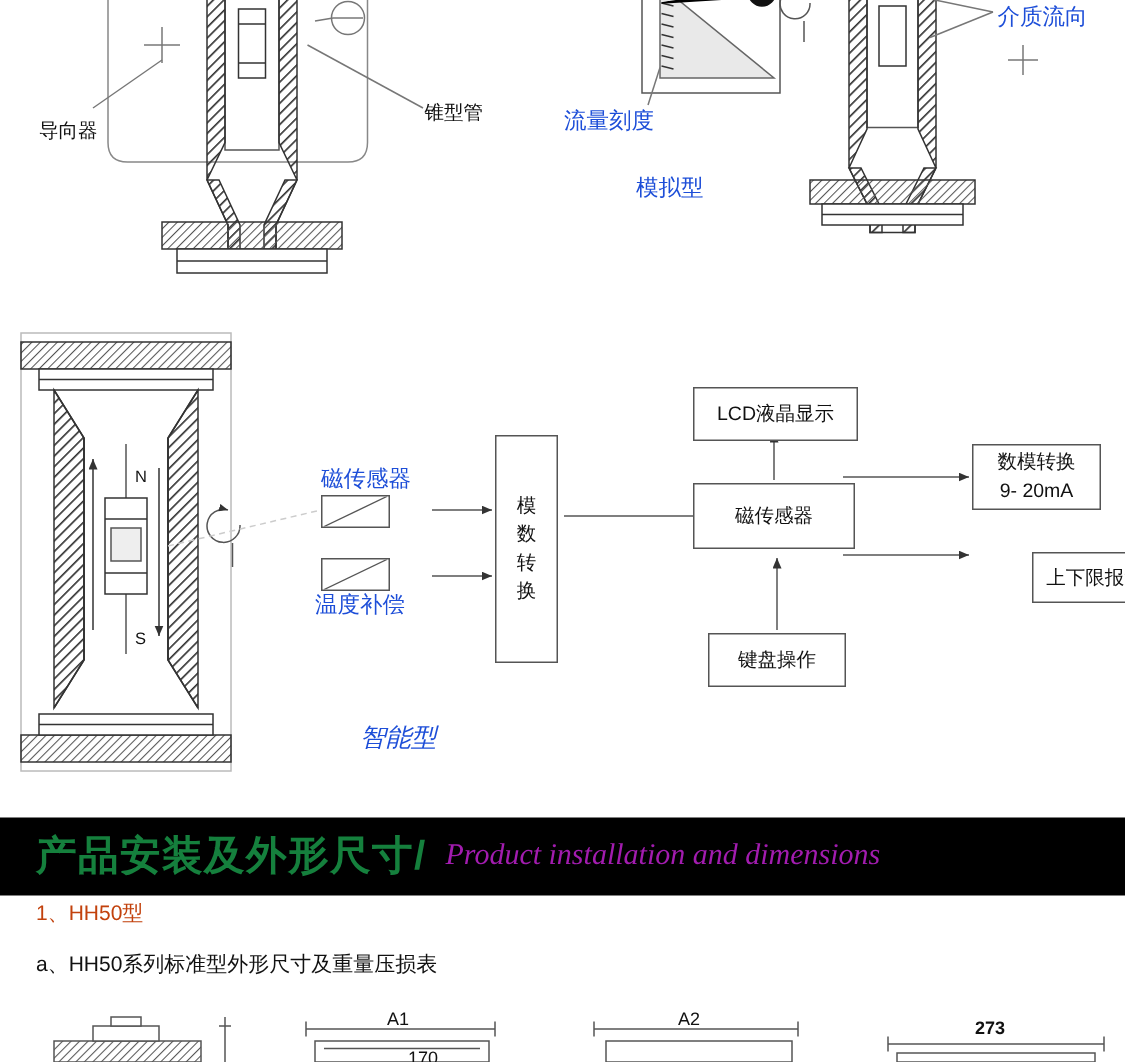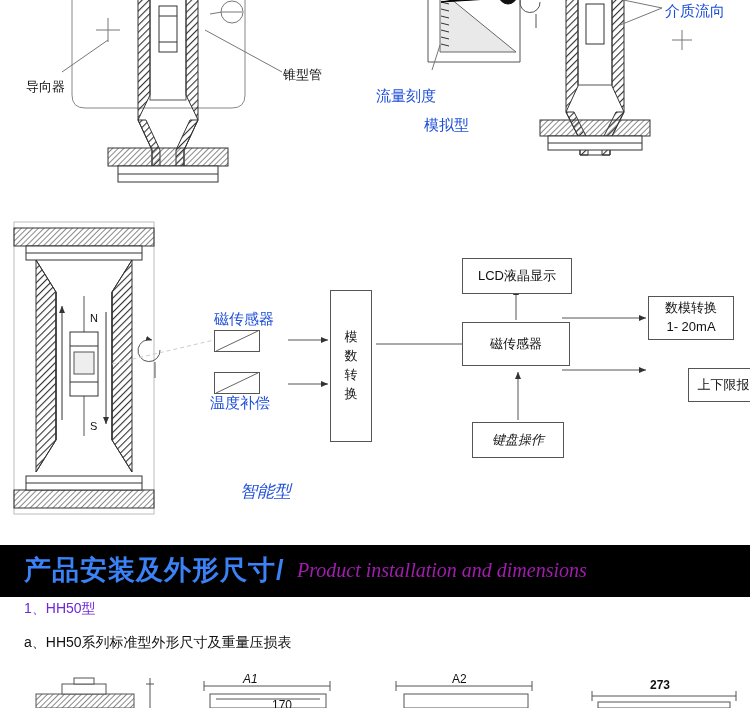--- a/index.html
+++ b/index.html
@@ -15,31 +15,31 @@
   .lbl-sm{position:absolute;font-size:10px;color:#111;white-space:nowrap;}
   .lbl-big{position:absolute;font-size:15px;color:#1d4ed8;white-space:nowrap;}
 
   
   .banner{
     position:absolute;left:0;top:545px;width:750px;height:52px;
     background:#000000;
   }
   .banner-cn{
     position:absolute;left:24px;top:552px;
-    font-size:27px;font-weight:bold;color:#3b82f6;letter-spacing:1px;
+    font-size:27px;font-weight:bold;color:#15803d;letter-spacing:1px;
     font-family:"Liberation Sans", sans-serif;
   }
   .banner-en{
     position:absolute;left:297px;top:559px;
     font-size:20px;color:#a21caf;
     font-family:"Liberation Serif", serif;font-style:italic;
   }
 
   
-  .line1{position:absolute;left:24px;top:600px;font-size:14px;color:#6d28d9;}
+  .line1{position:absolute;left:24px;top:600px;font-size:14px;color:#c2410c;}
   .line2{position:absolute;left:24px;top:634px;font-size:14px;color:#111;}
 
   
   .box{
     position:absolute;border:1px solid #555;background:#ffffff;
     display:flex;align-items:center;justify-content:center;
     font-size:13px;color:#111;text-align:center;line-height:1.25;
     box-sizing:border-box;
   }
   .vbox{
@@ -229,21 +229,21 @@
     <line x1="736" y1="691" x2="736" y2="701" stroke="#555"></line>
     <rect x="598" y="702" width="132" height="6" fill="#fff" stroke="#555"></rect>
   </g>
 
   </g>
 </svg>
 </div>
 
 <div class="lbl" style="left:26px;top:66px;margin-top:12px;">导向器</div>
 <div class="lbl" style="left:283px;top:66px;">锥型管</div>
-<div class="lbl-big" style="left:376px;top:87px;text-align:center;">流量刻度</div>
+<div class="lbl-big" style="left:376px;top:71px;text-align:center;">流量刻度</div>
 <div class="lbl-big" style="left:665px;top:2px;">介质流向</div>
 <div class="lbl-big" style="left:424px;top:116px;">模拟型</div>
 
 <div class="lbl-big" style="left:214px;top:310px;">磁传感器</div>
 <div class="smallbox" style="left:214px;top:330px;width:46px;height:22px;">
   <svg class="diag" viewBox="0 0 46 22">
       <line x1="0" y1="22" x2="46" y2="0" stroke="#555"></line>
     </svg>
 </div>
 
@@ -259,34 +259,34 @@
   <span>数</span>
   <span>转</span>
   <span>换</span>
 </div>
 
 <div class="box" style="left:462px;top:258px;width:110px;height:36px;">LCD液晶显示</div>
 <div class="box" style="left:462px;top:322px;width:108px;height:44px;">磁传感器</div>
 
 <div class="vbox" style="left:648px;top:296px;width:86px;height:44px;">
   <span>数模转换</span>
-  <span>1- 20mA</span>
+  <span>9- 20mA</span>
 </div>
 
 <div class="box" style="left:688px;top:368px;width:84px;height:34px;">上下限报警</div>
-<div class="box" style="left:472px;top:422px;width:92px;height:36px;font-style:italic;">键盘操作</div>
+<div class="box" style="left:472px;top:422px;width:92px;height:36px;">键盘操作</div>
 
 <div class="lbl-big" style="left:240px;top:480px;font-size:17px;font-style:italic;">智能型</div>
 
 <div class="lbl-sm" style="left:90px;top:312px;font-size:11px;">N</div>
 <div class="lbl-sm" style="left:90px;top:420px;font-size:11px;">S</div>
 
 <div class="banner"></div>
 <div class="banner-cn">产品安装及外形尺寸/</div>
 <div class="banner-en">Product installation and dimensions</div>
 
 <div class="line1">1、HH50型</div>
 <div class="line2">a、HH50系列标准型外形尺寸及重量压损表</div>
 
-<div class="lbl-sm" style="left:243px;top:672px;font-size:12px;font-style:italic;">A1</div>
+<div class="lbl-sm" style="left:258px;top:672px;font-size:12px;">A1</div>
 <div class="lbl-sm" style="left:272px;top:698px;font-size:12px;">170</div>
 <div class="lbl-sm" style="left:452px;top:672px;font-size:12px;">A2</div>
 <div class="lbl-sm" style="left:650px;top:678px;font-size:12px;font-weight:bold;">273</div>
 
 </body></html>

